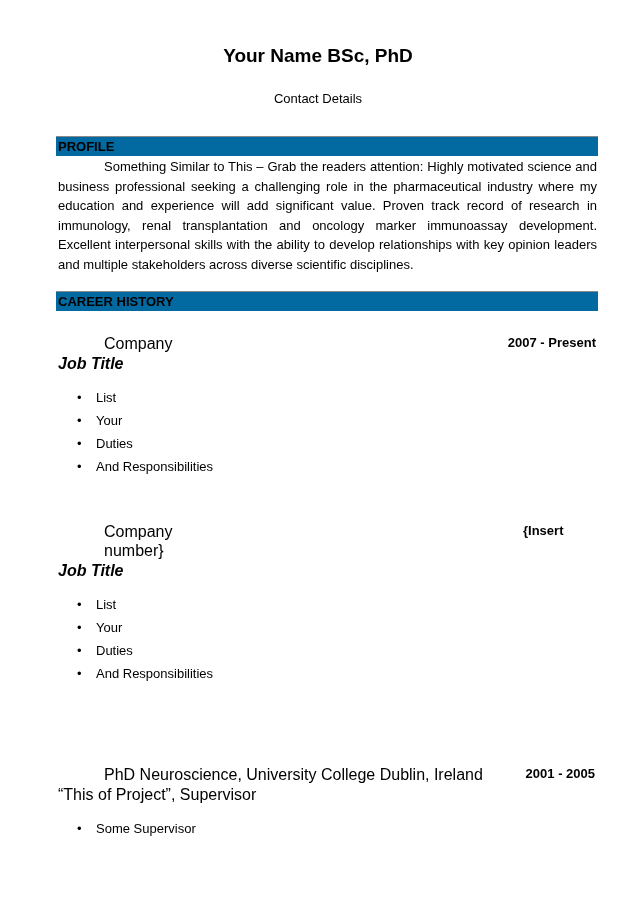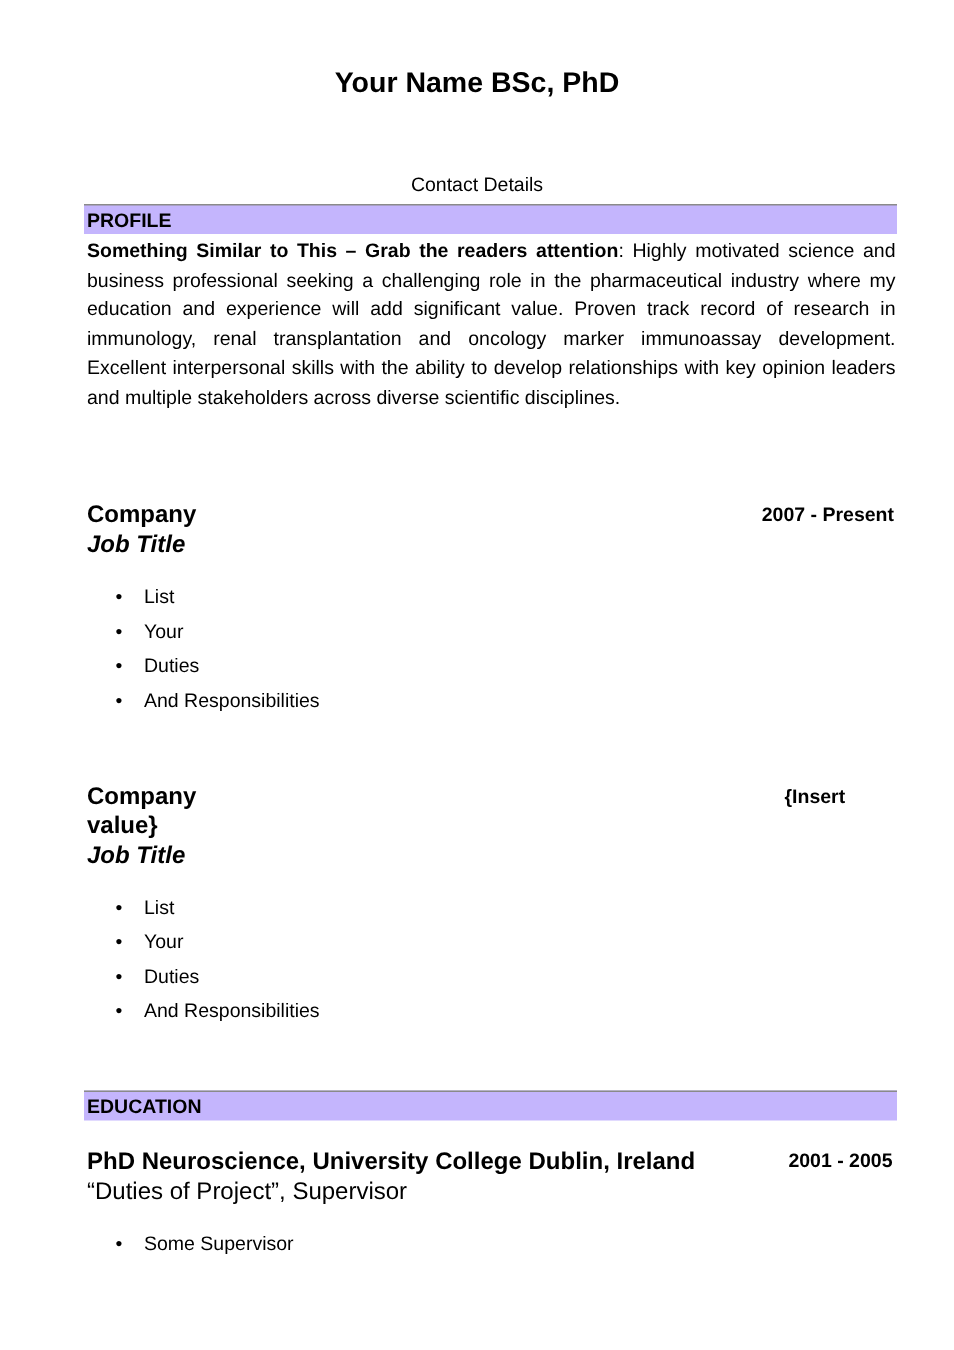--- a/index.html
+++ b/index.html
@@ -4,71 +4,71 @@
 <style>
   html, body { margin: 0; padding: 0; background: #ffffff; }
   body {
     width: 636px; height: 900px; position: relative; overflow: hidden;
     font-family: "Liberation Sans", sans-serif; color: #000; font-size: 13px;
   }
   .page { position: absolute; left: 0; top: 0; width: 636px; height: 672px; }
   .header { position: absolute; left: 0; width: 636px; text-align: center; }
   .name { top: 45px; font-size: 19px; font-weight: bold; }
   .addr { top: 71px; font-size: 13px; }
-  .contact { top: 91px; font-size: 13px; margin-top: 24px; }
+  .contact { top: 91px; font-size: 13px; }
   .section-bar {
     position: absolute; left: 56px; width: 542px; height: 20px;
-    background: #c4b5fd; border-top: 1px solid #8a8a8a;
+    background: #0369a1; border-top: 1px solid #8a8a8a;
     font-weight: bold; font-size: 13px; line-height: 20px;
     padding-left: 2px; box-sizing: border-box;
   }
   .profile-text {
     position: absolute; left: 58px; top: 157px; width: 539px;
     font-size: 13px; line-height: 19.5px; text-align: justify;
   }
   .row { position: absolute; left: 58px; font-size: 16px; }
-  .bold { font-weight: bold; }
+  .bold { font-weight: normal; margin-left: 46px; }
   .ital { font-style: italic; font-weight: bold; }
   .right { position: absolute; font-size: 13px; font-weight: bold; }
   ul.duties { position: absolute; left: 58px; margin: 0; padding: 0; list-style: none; }
   ul.duties li { position: relative; height: 23px; line-height: 23px; padding-left: 38px; font-size: 13px; }
   ul.duties li .bullet { position: absolute; left: 19px; top: 0; }
 </style>
 </head>
 <body>
 
 <div class="page">
   <div class="header name">Your Name BSc, PhD</div>
   <div class="header contact">Contact Details</div>
 
   <div class="section-bar" style="top:136px;">PROFILE</div>
   <div class="profile-text"><span class="bold">Something Similar to This – Grab the readers attention</span><span>: Highly motivated science and business professional seeking a challenging role in the pharmaceutical industry where my education and experience will add significant value. Proven track record of research in immunology, renal transplantation and oncology marker immunoassay development. Excellent interpersonal skills with the ability to develop relationships with key opinion leaders and multiple stakeholders across diverse scientific disciplines.</span></div>
 
+  <div class="section-bar" style="top:291px;">CAREER HISTORY</div>
 
   <div class="row bold" style="top:335px;">Company</div>
   <div class="right" style="top:335px; right:40px;">2007 - Present</div>
   <div class="row ital" style="top:355px;">Job Title</div>
   <ul class="duties" style="top:386px;">
     <li><span class="bullet">•</span><span>List</span></li>
     <li><span class="bullet">•</span><span>Your</span></li>
     <li><span class="bullet">•</span><span>Duties</span></li>
     <li><span class="bullet">•</span><span>And Responsibilities</span></li>
   </ul>
 
   <div class="row bold" style="top:523px;">Company</div>
   <div class="right" style="top:523px; left:523px;">{Insert</div>
-  <div class="row bold" style="top:542px;">value}</div>
+  <div class="row bold" style="top:542px;">number}</div>
   <div class="row ital" style="top:562px;">Job Title</div>
   <ul class="duties" style="top:593px;">
     <li><span class="bullet">•</span><span>List</span></li>
     <li><span class="bullet">•</span><span>Your</span></li>
     <li><span class="bullet">•</span><span>Duties</span></li>
     <li><span class="bullet">•</span><span>And Responsibilities</span></li>
   </ul>
 
-  <div class="section-bar" style="top:727px;">EDUCATION</div>
   <div class="row bold" style="top:766px;">PhD Neuroscience, University College Dublin, Ireland</div>
   <div class="right" style="top:766px; right:41px;">2001 - 2005</div>
-  <div class="row" style="top:786px;">“Duties of Project”, Supervisor</div>
+  <div class="row" style="top:786px;">“This of Project”, Supervisor</div>
   <ul class="duties" style="top:817px;">
     <li><span class="bullet">•</span><span>Some Supervisor</span></li>
   </ul>
 </div>
 
 </body></html>

